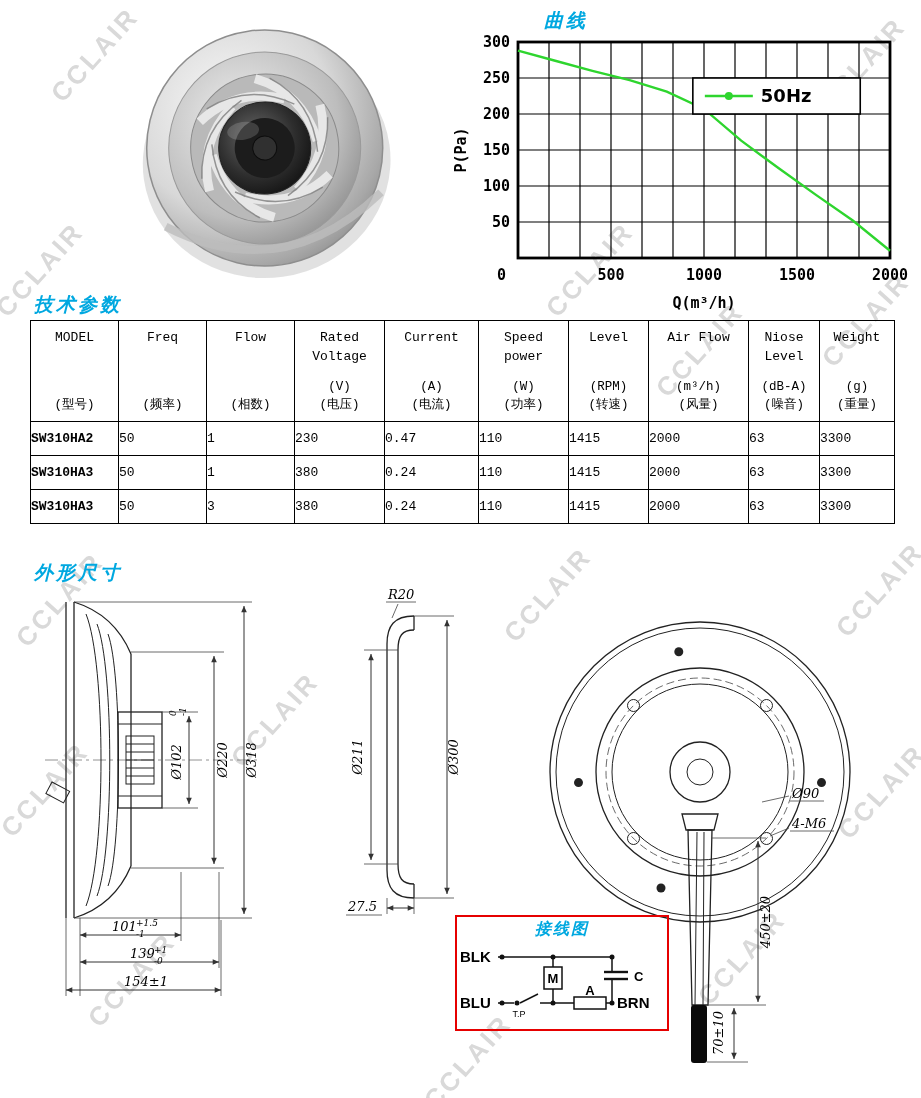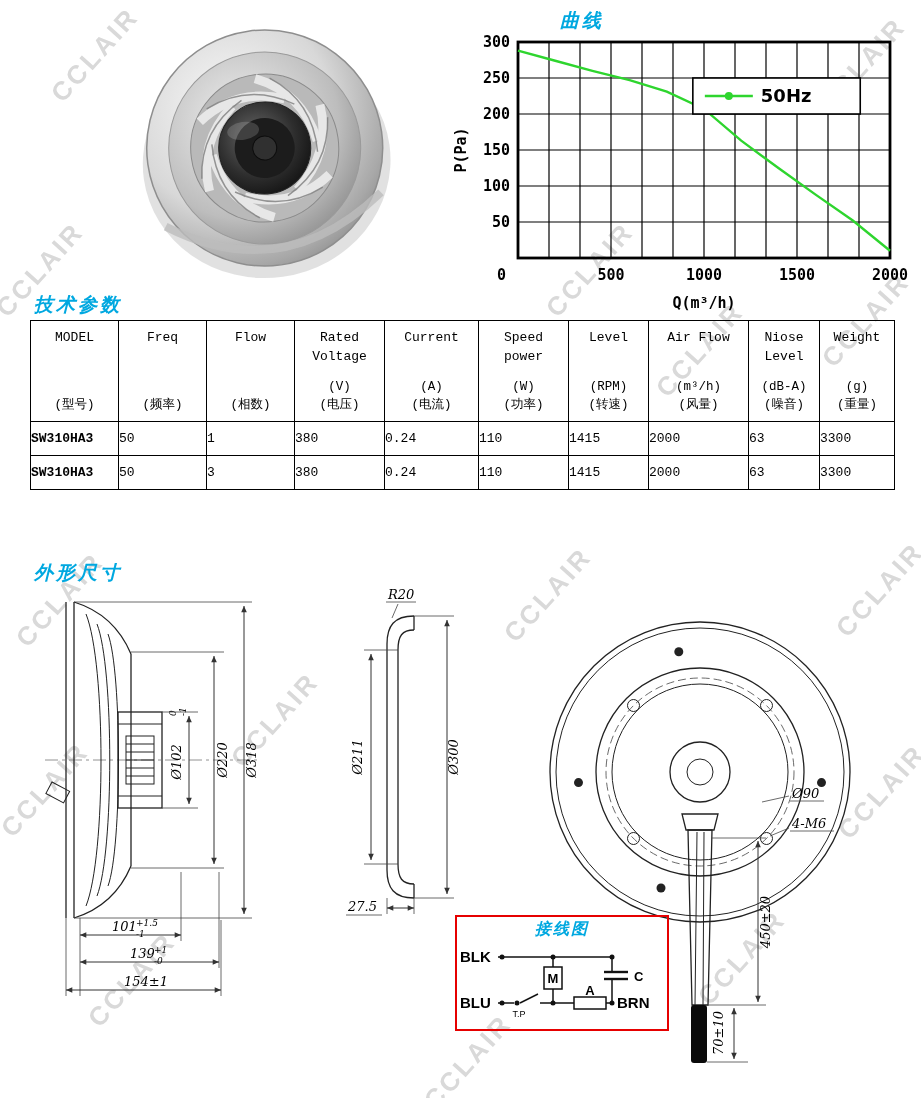--- a/index.html
+++ b/index.html
@@ -99,21 +99,21 @@
         <path d="M131,76 Q176,96 184,146" transform="rotate(312 131 146)"></path>
       </g>
       <circle cx="131" cy="146" r="46" fill="url(#gMotor)" stroke="#222"></circle>
       <circle cx="131" cy="146" r="30" fill="#1c1c1c"></circle>
       <circle cx="131" cy="146" r="12" fill="#303030" stroke="#0c0c0c"></circle>
       <ellipse cx="112" cy="126" rx="16" ry="9" fill="#ffffff" opacity="0.16"></ellipse>
       <path d="M22,210 Q130,286 240,206" stroke="#bdbdbd" stroke-width="8" fill="none" opacity="0.8"></path>
     </g>
   </svg>
 
-  <div class="heading" style="left:560px;top:8px">曲线</div>
+  <div class="heading" style="left:544px;top:8px">曲线</div>
   <div class="heading" style="left:34px;top:292px">技术参数</div>
   <div class="heading" style="left:34px;top:560px">外形尺寸</div>
 
   <svg id="curve-svg" width="466" height="286" viewBox="0 0 466 286" style="left:450px;top:30px">
       <g>
         <line x1="99" y1="12" x2="99" y2="228" stroke="#000" stroke-width="1.2"></line>
         <line x1="130" y1="12" x2="130" y2="228" stroke="#000" stroke-width="1.2"></line>
         <line x1="161" y1="12" x2="161" y2="228" stroke="#000" stroke-width="1.2"></line>
         <line x1="192" y1="12" x2="192" y2="228" stroke="#000" stroke-width="1.2"></line>
         <line x1="223" y1="12" x2="223" y2="228" stroke="#000" stroke-width="1.2"></line>
@@ -251,20 +251,32 @@
               <div class="th-units">
                 <div>(g)</div>
                 <div>(重量)</div>
               </div>
             </div>
           </th>
         </tr>
       </thead>
       <tbody>
         <tr>
+          <td>SW310HA2</td>
+          <td>50</td>
+          <td>1</td>
+          <td>230</td>
+          <td>0.47</td>
+          <td>110</td>
+          <td>1415</td>
+          <td>2000</td>
+          <td>63</td>
+          <td>3300</td>
+        </tr>
+        <tr>
           <td>SW310HA3</td>
           <td>50</td>
           <td>1</td>
           <td>380</td>
           <td>0.24</td>
           <td>110</td>
           <td>1415</td>
           <td>2000</td>
           <td>63</td>
           <td>3300</td>

